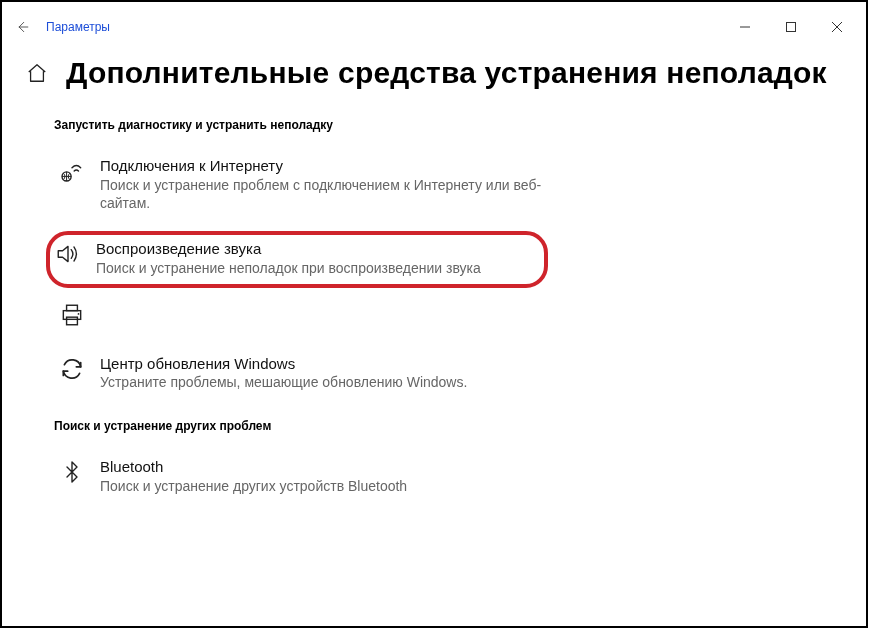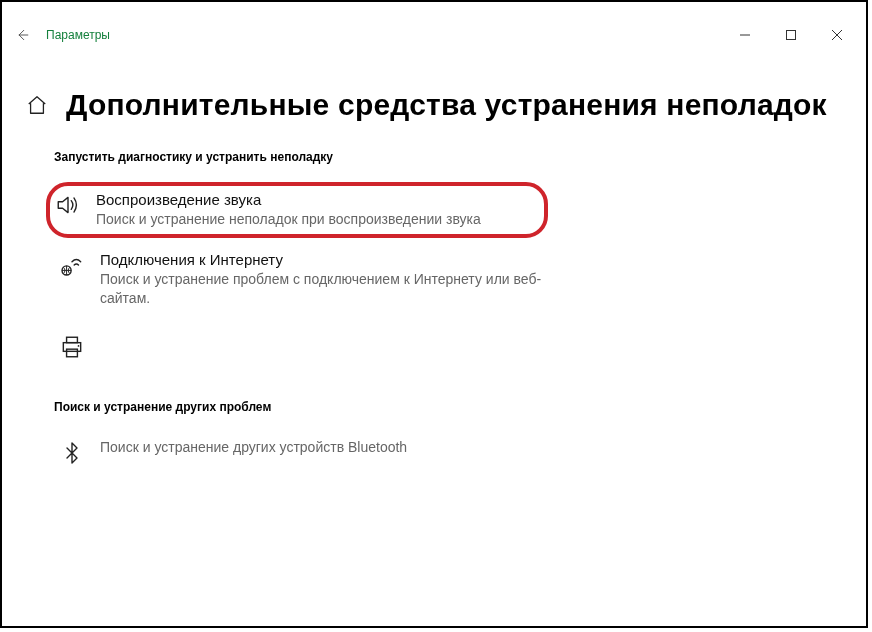--- a/index.html
+++ b/index.html
@@ -17,23 +17,23 @@
     width: 868px;
     height: 628px;
     border: 2px solid #000;
     box-sizing: border-box;
     background: #fff;
   }
   .titlebar {
     display: flex;
     align-items: center;
     height: 34px;
-    padding: 16px 6px 0 10px;
+    padding: 8px 6px 0 10px;
     font-size: 12px;
-    color: #15803d;
+    color: #1d4ed8;
   }
   .titlebar .back {
     width: 20px;
     display: flex;
     align-items: center;
     justify-content: center;
     cursor: pointer;
   }
   .titlebar .title {
     margin-left: 14px;
@@ -51,21 +51,20 @@
     justify-content: center;
     cursor: pointer;
   }
   .content {
     padding: 12px 24px 0 24px;
   }
   .header-row {
     display: flex;
     align-items: center;
     gap: 18px;
-    margin-top: 24px;
     margin-bottom: 28px;
   }
   .home-icon {
     width: 22px;
     height: 22px;
     display: flex;
     align-items: center;
     justify-content: center;
     cursor: pointer;
   }
@@ -165,74 +164,89 @@
           <path d="M3 11 L12 3 L21 11 M5 10 V21 H19 V10" stroke="#222" stroke-width="1.4" fill="none" stroke-linejoin="round"></path>
         </svg>
       </div>
       <div class="page-title">Дополнительные средства устранения неполадок</div>
     </div>
 
     <div class="section-title">Запустить диагностику и устранить неполадку</div>
 
     <div class="items">
 
-      <div class="item highlighted">
-        <div class="icon">
-          <svg width="26" height="26" viewBox="0 0 24 24">
-            <path d="M3 9 H7 L12 5 V19 L7 15 H3 Z" stroke="#222" stroke-width="1.3" fill="none" stroke-linejoin="round"></path>
-            <path d="M15 8 Q18 12 15 16" stroke="#222" stroke-width="1.3" fill="none" stroke-linecap="round"></path>
-            <path d="M17.5 5.5 Q22 12 17.5 18.5" stroke="#222" stroke-width="1.3" fill="none" stroke-linecap="round"></path>
-          </svg>
-        </div>
-        <div class="texts">
-          <div class="label">Воспроизведение звука</div>
-          <div class="desc">Поиск и устранение неполадок при воспроизведении звука</div>
-        </div>
-      </div>
-
       <div class="item">
         <div class="icon">
           <svg width="26" height="26" viewBox="0 0 24 24">
             <circle cx="7" cy="17" r="4.2" stroke="#222" stroke-width="1.3" fill="none"></circle>
             <path d="M2.8 17 H11.2 M7 12.8 V21.2 M4 14 Q7 17 4 20 M10 14 Q7 17 10 20" stroke="#222" stroke-width="0.9" fill="none"></path>
             <path d="M12 9 Q16 5 20 9" stroke="#222" stroke-width="1.3" fill="none" stroke-linecap="round"></path>
             <path d="M14 12 Q16 10 18 12" stroke="#222" stroke-width="1.3" fill="none" stroke-linecap="round"></path>
           </svg>
         </div>
         <div class="texts">
           <div class="label">Подключения к Интернету</div>
           <div class="desc">Поиск и устранение проблем с подключением к Интернету или веб-сайтам.</div>
         </div>
       </div>
 
+      <div class="item highlighted">
+        <div class="icon">
+          <svg width="26" height="26" viewBox="0 0 24 24">
+            <path d="M3 9 H7 L12 5 V19 L7 15 H3 Z" stroke="#222" stroke-width="1.3" fill="none" stroke-linejoin="round"></path>
+            <path d="M15 8 Q18 12 15 16" stroke="#222" stroke-width="1.3" fill="none" stroke-linecap="round"></path>
+            <path d="M17.5 5.5 Q22 12 17.5 18.5" stroke="#222" stroke-width="1.3" fill="none" stroke-linecap="round"></path>
+          </svg>
+        </div>
+        <div class="texts">
+          <div class="label">Воспроизведение звука</div>
+          <div class="desc">Поиск и устранение неполадок при воспроизведении звука</div>
+        </div>
+      </div>
+
       <div class="item">
         <div class="icon">
           <svg width="26" height="26" viewBox="0 0 24 24">
             <rect x="7" y="3" width="10" height="5" stroke="#222" stroke-width="1.3" fill="none"></rect>
             <rect x="4" y="8" width="16" height="8" stroke="#222" stroke-width="1.3" fill="none"></rect>
             <rect x="7" y="14" width="10" height="7" stroke="#222" stroke-width="1.3" fill="none"></rect>
             <circle cx="18" cy="11" r="0.8" fill="#222"></circle>
           </svg>
         </div>
       </div>
 
-
-    </div>
-
-    <div class="section-title" style="margin-top:30px;">Поиск и устранение других проблем</div>
+      <div class="item">
+        <div class="icon">
+          <svg width="26" height="26" viewBox="0 0 24 24">
+            <path d="M5 8 A8 8 0 0 1 20 10" stroke="#222" stroke-width="1.6" fill="none" stroke-linecap="round"></path>
+            <path d="M20 6 L20 10 L16 10" stroke="#222" stroke-width="1.6" fill="none" stroke-linecap="round" stroke-linejoin="round"></path>
+            <path d="M19 16 A8 8 0 0 1 4 14" stroke="#222" stroke-width="1.6" fill="none" stroke-linecap="round"></path>
+            <path d="M4 18 L4 14 L8 14" stroke="#222" stroke-width="1.6" fill="none" stroke-linecap="round" stroke-linejoin="round"></path>
+          </svg>
+        </div>
+        <div class="texts">
+          <div class="label">Центр обновления Windows</div>
+          <div class="desc">Устраните проблемы, мешающие обновлению Windows.</div>
+        </div>
+      </div>
+
+    </div>
+
+    <div class="section-title" style="margin-top:19px;">Поиск и устранение других проблем</div>
 
     <div class="items">
 
       <div class="item">
         <div class="icon">
           <svg width="24" height="26" viewBox="0 0 24 24">
             <path d="M7 7 L17 17 L12 22 V2 L17 7 L7 17" stroke="#222" stroke-width="1.4" fill="none" stroke-linejoin="round" stroke-linecap="round"></path>
           </svg>
         </div>
         <div class="texts">
+          <div class="label">Bluetooth</div>
           <div class="desc">Поиск и устранение других устройств Bluetooth</div>
         </div>
       </div>
 
     </div>
 
   </div>
 </div>
 
 </body></html>

